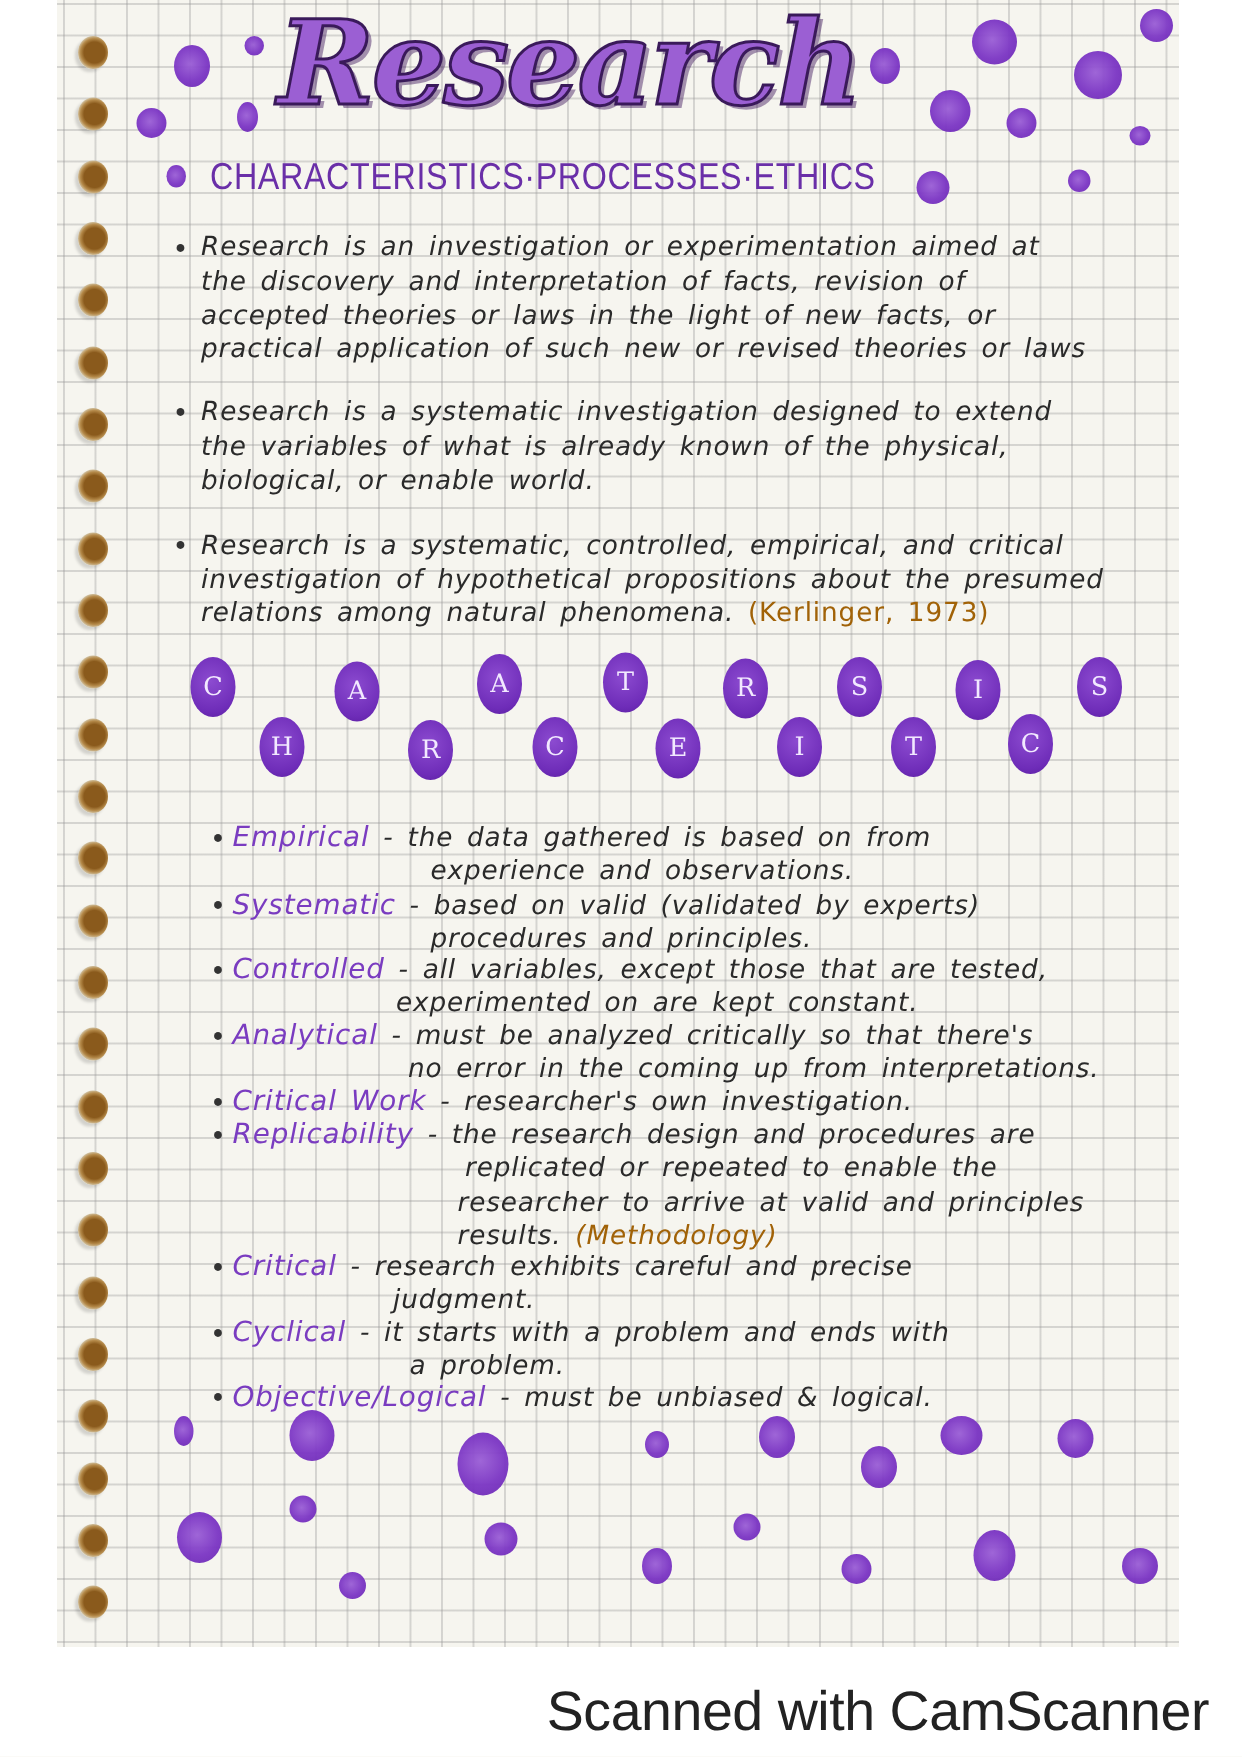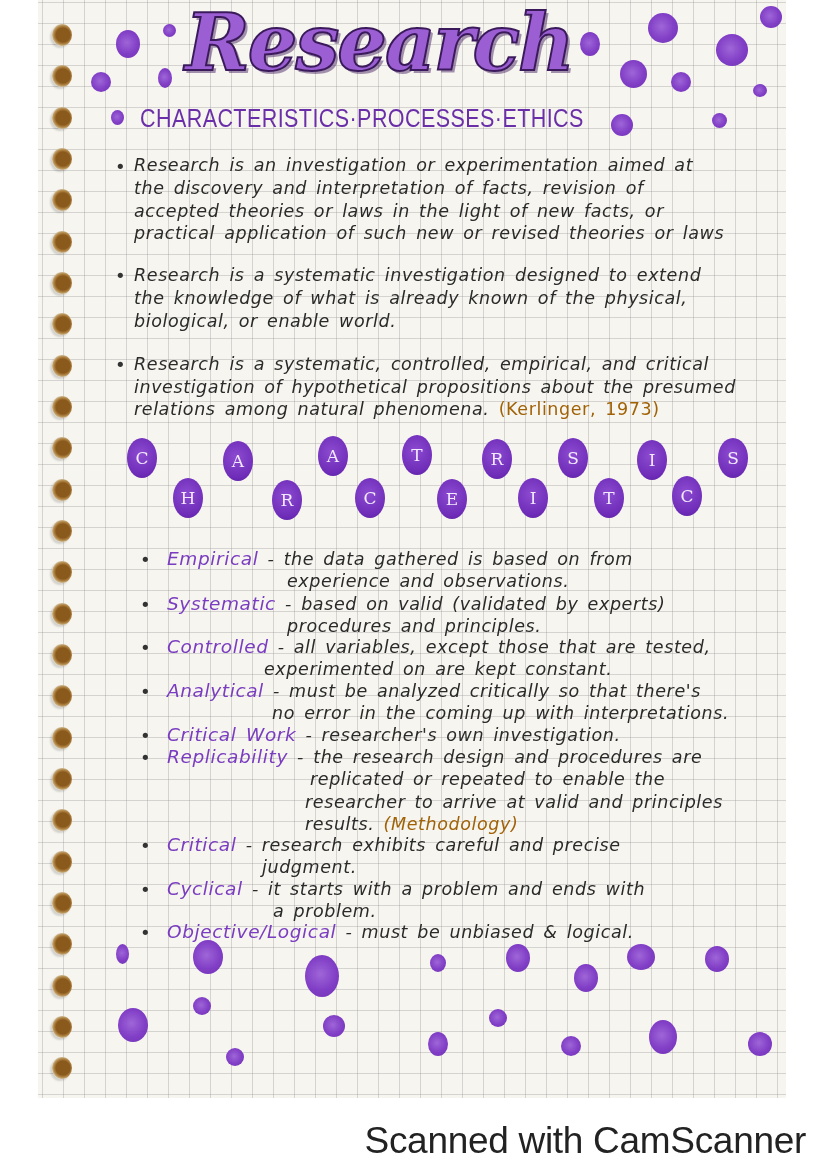--- a/index.html
+++ b/index.html
@@ -34,21 +34,21 @@
   .subtitle {
     position: absolute; left: 140px; top: 104px; font-family: "Liberation Sans Narrow","Liberation Sans", sans-serif;
     font-size: 25px; color: #6a2fa8; letter-spacing: 0.5px; transform: scaleX(0.86); transform-origin: left;
   }
   .hand {
     position: absolute; font-family: "DejaVu Sans", sans-serif; font-style: italic; color: #2a2a2a;
     font-size: 17.5px; line-height: 22.5px; letter-spacing: 0.6px; word-spacing: 3px;
   }
   .bullet { position: absolute; font-size: 18px; color: #333; }
   .purple { color: #a16207; }
-  .term { color: #7a3cc0; font-style: italic; font-size: 18.5px; margin-left: 12px; }
+  .term { color: #7a3cc0; font-style: italic; font-size: 18.5px; }
   .tile {
     position: absolute; width: 30px; height: 40px; border-radius: 50%;
     background: radial-gradient(circle at 45% 40%, #8c4bd0 0%, #6e2cb8 70%, #5a1ea0 100%);
     color: #f2e9ff; font-family: "DejaVu Serif", serif; font-size: 17px; text-align: center; line-height: 40px;
   }
   .cam {
     position: absolute; right: 22px; top: 1120px; font-family: "Liberation Sans", sans-serif;
     font-size: 37px; color: #222; letter-spacing: -0.3px;
   }
 </style>
@@ -110,21 +110,21 @@
   <span class="bullet" style="left:115px;top:156px">•</span>
   <div class="hand" style="left:134px;top:154px">Research is an investigation or experimentation aimed at</div>
   <div class="hand" style="left:134px;top:177px">the discovery and interpretation of facts, revision of</div>
   <div class="hand" style="left:134px;top:200px">accepted theories or laws in the light of new facts, or</div>
   <div class="hand" style="left:134px;top:222px">practical application of such new or revised theories or laws</div>
 </div>
 
 <div>
   <span class="bullet" style="left:115px;top:265px">•</span>
   <div class="hand" style="left:134px;top:264px">Research is a systematic investigation designed to extend</div>
-  <div class="hand" style="left:134px;top:287px">the knowledge of what is already known of the physical,</div>
+  <div class="hand" style="left:134px;top:287px">the variables of what is already known of the physical,</div>
   <div class="hand" style="left:134px;top:310px">biological, or enable world.</div>
 </div>
 
 <div>
   <span class="bullet" style="left:115px;top:354px">•</span>
   <div class="hand" style="left:134px;top:353px">Research is a systematic, controlled, empirical, and critical</div>
   <div class="hand" style="left:134px;top:376px">investigation of hypothetical propositions about the presumed</div>
   <div class="hand" style="left:134px;top:398px;white-space:nowrap"><span>relations among natural phenomena.</span> <span class="purple" style="font-style:normal">(Kerlinger, 1973)</span></div>
 </div>
 
@@ -162,21 +162,21 @@
 
   <div>
     <span class="bullet" style="left:140px;top:637px">•</span>
     <div class="hand" style="left:155px;top:636px;white-space:nowrap"><span class="term">Controlled</span> - <span>all variables, except those that are tested,</span></div>
     <div class="hand" style="left:264px;top:658px">experimented on are kept constant.</div>
   </div>
 
   <div>
     <span class="bullet" style="left:140px;top:681px">•</span>
     <div class="hand" style="left:155px;top:680px;white-space:nowrap"><span class="term">Analytical</span> - <span>must be analyzed critically so that there's</span></div>
-    <div class="hand" style="left:272px;top:702px;white-space:nowrap">no error in the coming up with interpretations.</div>
+    <div class="hand" style="left:272px;top:702px;white-space:nowrap">no error in the coming up from interpretations.</div>
   </div>
 
   <div>
     <span class="bullet" style="left:140px;top:725px">•</span>
     <div class="hand" style="left:155px;top:724px;white-space:nowrap"><span class="term">Critical Work</span> - <span>researcher's own investigation.</span></div>
   </div>
 
   <div>
     <span class="bullet" style="left:140px;top:747px">•</span>
     <div class="hand" style="left:155px;top:746px;white-space:nowrap"><span class="term">Replicability</span> - <span>the research design and procedures are</span></div>

